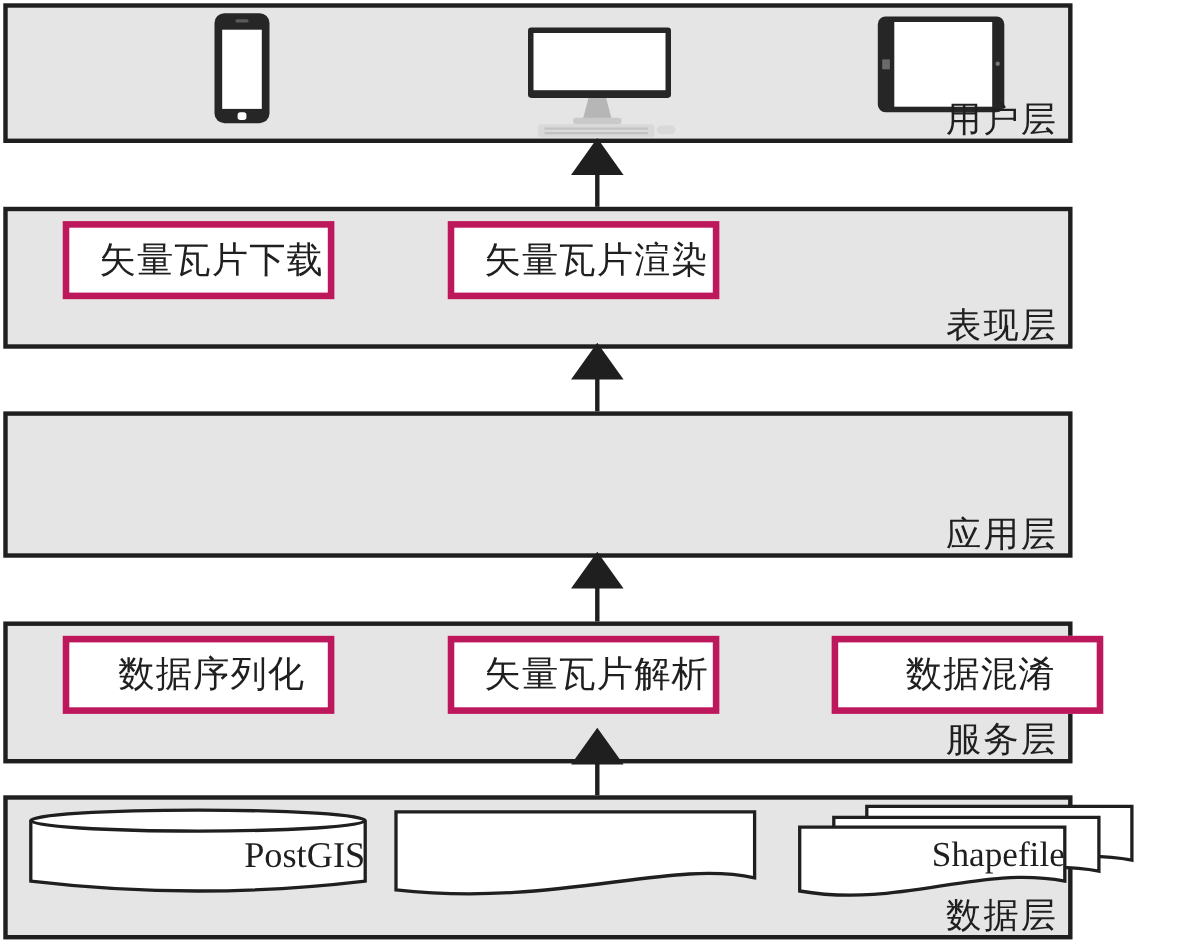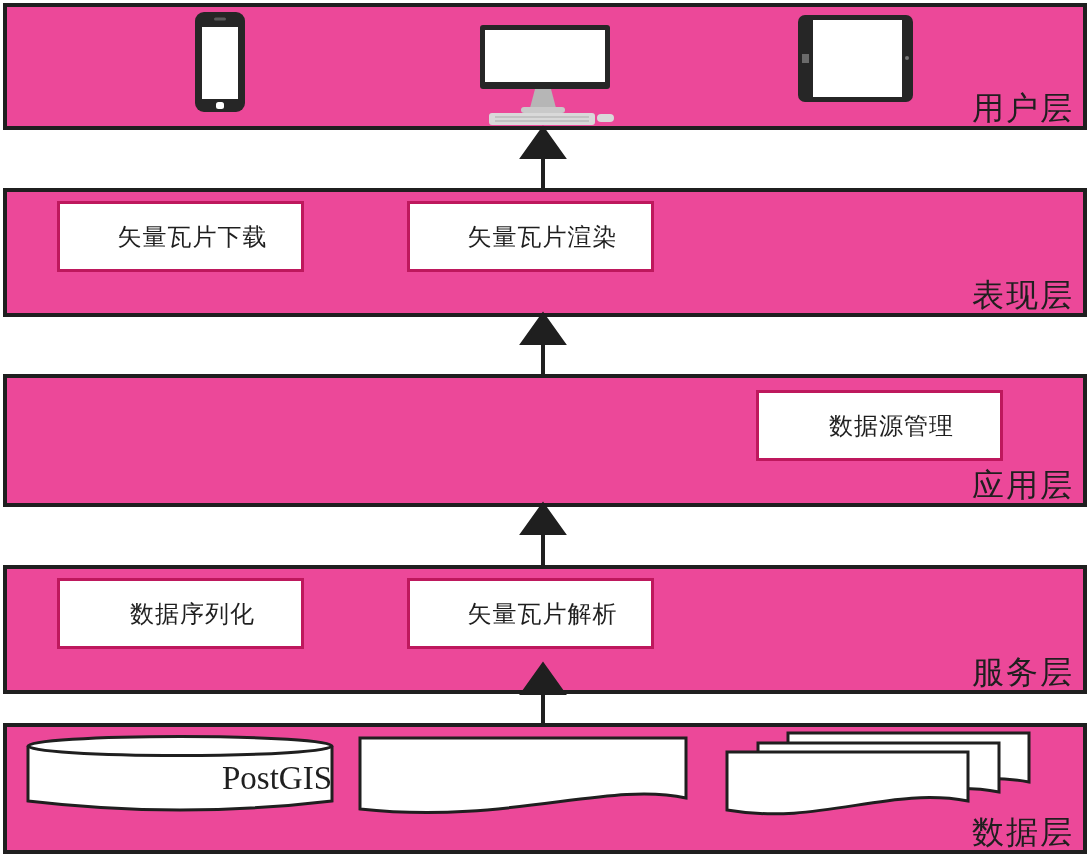--- a/index.html
+++ b/index.html
@@ -1,31 +1,31 @@
 <!DOCTYPE html>
 <html><head>
 <meta charset="utf-8">
 <style>
   html,body{margin:0;padding:0;background:#ffffff;}
   #canvas{
     position:relative;width:1090px;height:857px;background:#ffffff;overflow:hidden;
     font-family:"Liberation Serif","DejaVu Serif",serif;color:#1f1f1f;
   }
   .layer{
-    position:absolute;left:3px;width:1084px;border:4px solid #1f1f1f;
-    background:#ec4899;box-sizing:border-box;
+    position:absolute;left:3px;width:972px;border:4px solid #1f1f1f;
+    background:#e5e5e5;box-sizing:border-box;
   }
   .layer-label{
     position:absolute;right:9px;bottom:1px;font-size:32px;line-height:34px;
     letter-spacing:2px;white-space:nowrap;
   }
   .node{
-    position:absolute;width:247px;height:71px;border:3px solid #be185d;
+    position:absolute;width:247px;height:71px;border:6px solid #be185d;
     box-sizing:border-box;background:#ffffff;display:flex;align-items:center;
-    justify-content:center;font-size:24px;letter-spacing:1px;white-space:nowrap;padding-left:24px;
+    justify-content:center;font-size:33px;letter-spacing:1px;white-space:nowrap;padding-left:24px;
   }
   .c1{left:50px}.c2{left:400px}.c3{left:749px}
   .rowA{top:9px}.rowB{top:12px}
   .icon{position:absolute;}
   #arrows{position:absolute;left:0;top:0;pointer-events:none;}
   .shape-label{
     position:absolute;height:36px;line-height:36px;text-align:right;
     font-size:32px;white-space:nowrap;
   }
 </style>
@@ -64,27 +64,27 @@
     <div class="layer-label">用户层</div>
   </div>
 
   <div class="layer" style="top:188px;height:129px">
     <div class="node c1 rowA">矢量瓦片下载</div>
     <div class="node c2 rowA">矢量瓦片渲染</div>
     <div class="layer-label">表现层</div>
   </div>
 
   <div class="layer" style="top:374px;height:133px">
-    <div class="node c3 rowB">数据源管理</div>
     <div class="layer-label">应用层</div>
   </div>
 
   <div class="layer" style="top:565px;height:129px">
     <div class="node c1 rowA">数据序列化</div>
     <div class="node c2 rowA">矢量瓦片解析</div>
+    <div class="node c3 rowA">数据混淆</div>
     <div class="layer-label">服务层</div>
   </div>
 
   <div class="layer" style="top:723px;height:131px">
     <svg width="1076" height="123" viewBox="0 0 1076 123" style="position:absolute;left:0;top:0">
 
       <g>
         <path d="M21,19 L21,74 Q173,92 325,74 L325,19" fill="#ffffff" stroke="#1f1f1f" stroke-width="3"></path>
         <ellipse cx="173" cy="19" rx="152" ry="9.5" fill="#ffffff" stroke="#1f1f1f" stroke-width="3"></ellipse>
       </g>
@@ -93,20 +93,21 @@
         <path d="M353,11 L679,11 L679,71 C600,54 500,98 353,82 Z" fill="#ffffff" stroke="#1f1f1f" stroke-width="3"></path>
       </g>
 
       <g>
         <path d="M781,6 L1022,6 L1022,55 C943,40 873,80 781,64 Z" fill="#ffffff" stroke="#1f1f1f" stroke-width="3"></path>
         <path d="M751,16 L992,16 L992,65 C913,50 843,90 751,74 Z" fill="#ffffff" stroke="#1f1f1f" stroke-width="3"></path>
         <path d="M720,25 L961,25 L961,74 C882,59 812,99 720,83 Z" fill="#ffffff" stroke="#1f1f1f" stroke-width="3"></path>
       </g>
     </svg>
     <div class="shape-label" style="left:21px;top:33px;width:304px;font-size:33px">PostGIS</div>
+    <div class="shape-label" style="left:720px;top:31px;width:241px">Shapefile</div>
     <div class="layer-label">数据层</div>
   </div>
 
   <svg id="arrows" width="1090" height="857" viewBox="0 0 1090 857">
     <g stroke="#1f1f1f" stroke-width="4" fill="#1f1f1f">
       <g>
         <line x1="543" y1="188" x2="543" y2="152"></line>
         <polygon points="543,129 523,157 563,157"></polygon>
       </g>
       <g>

